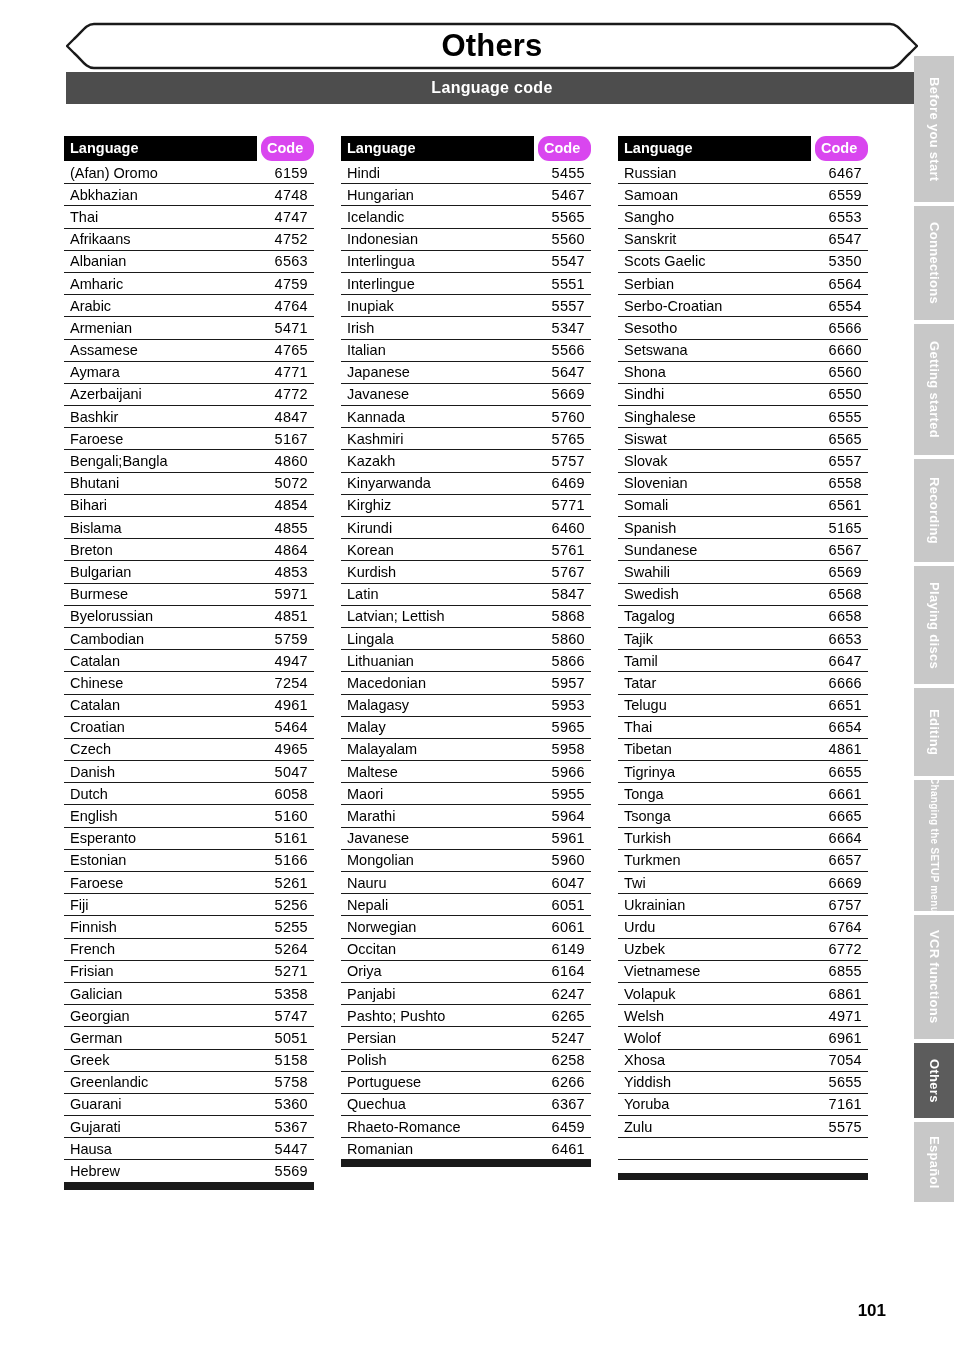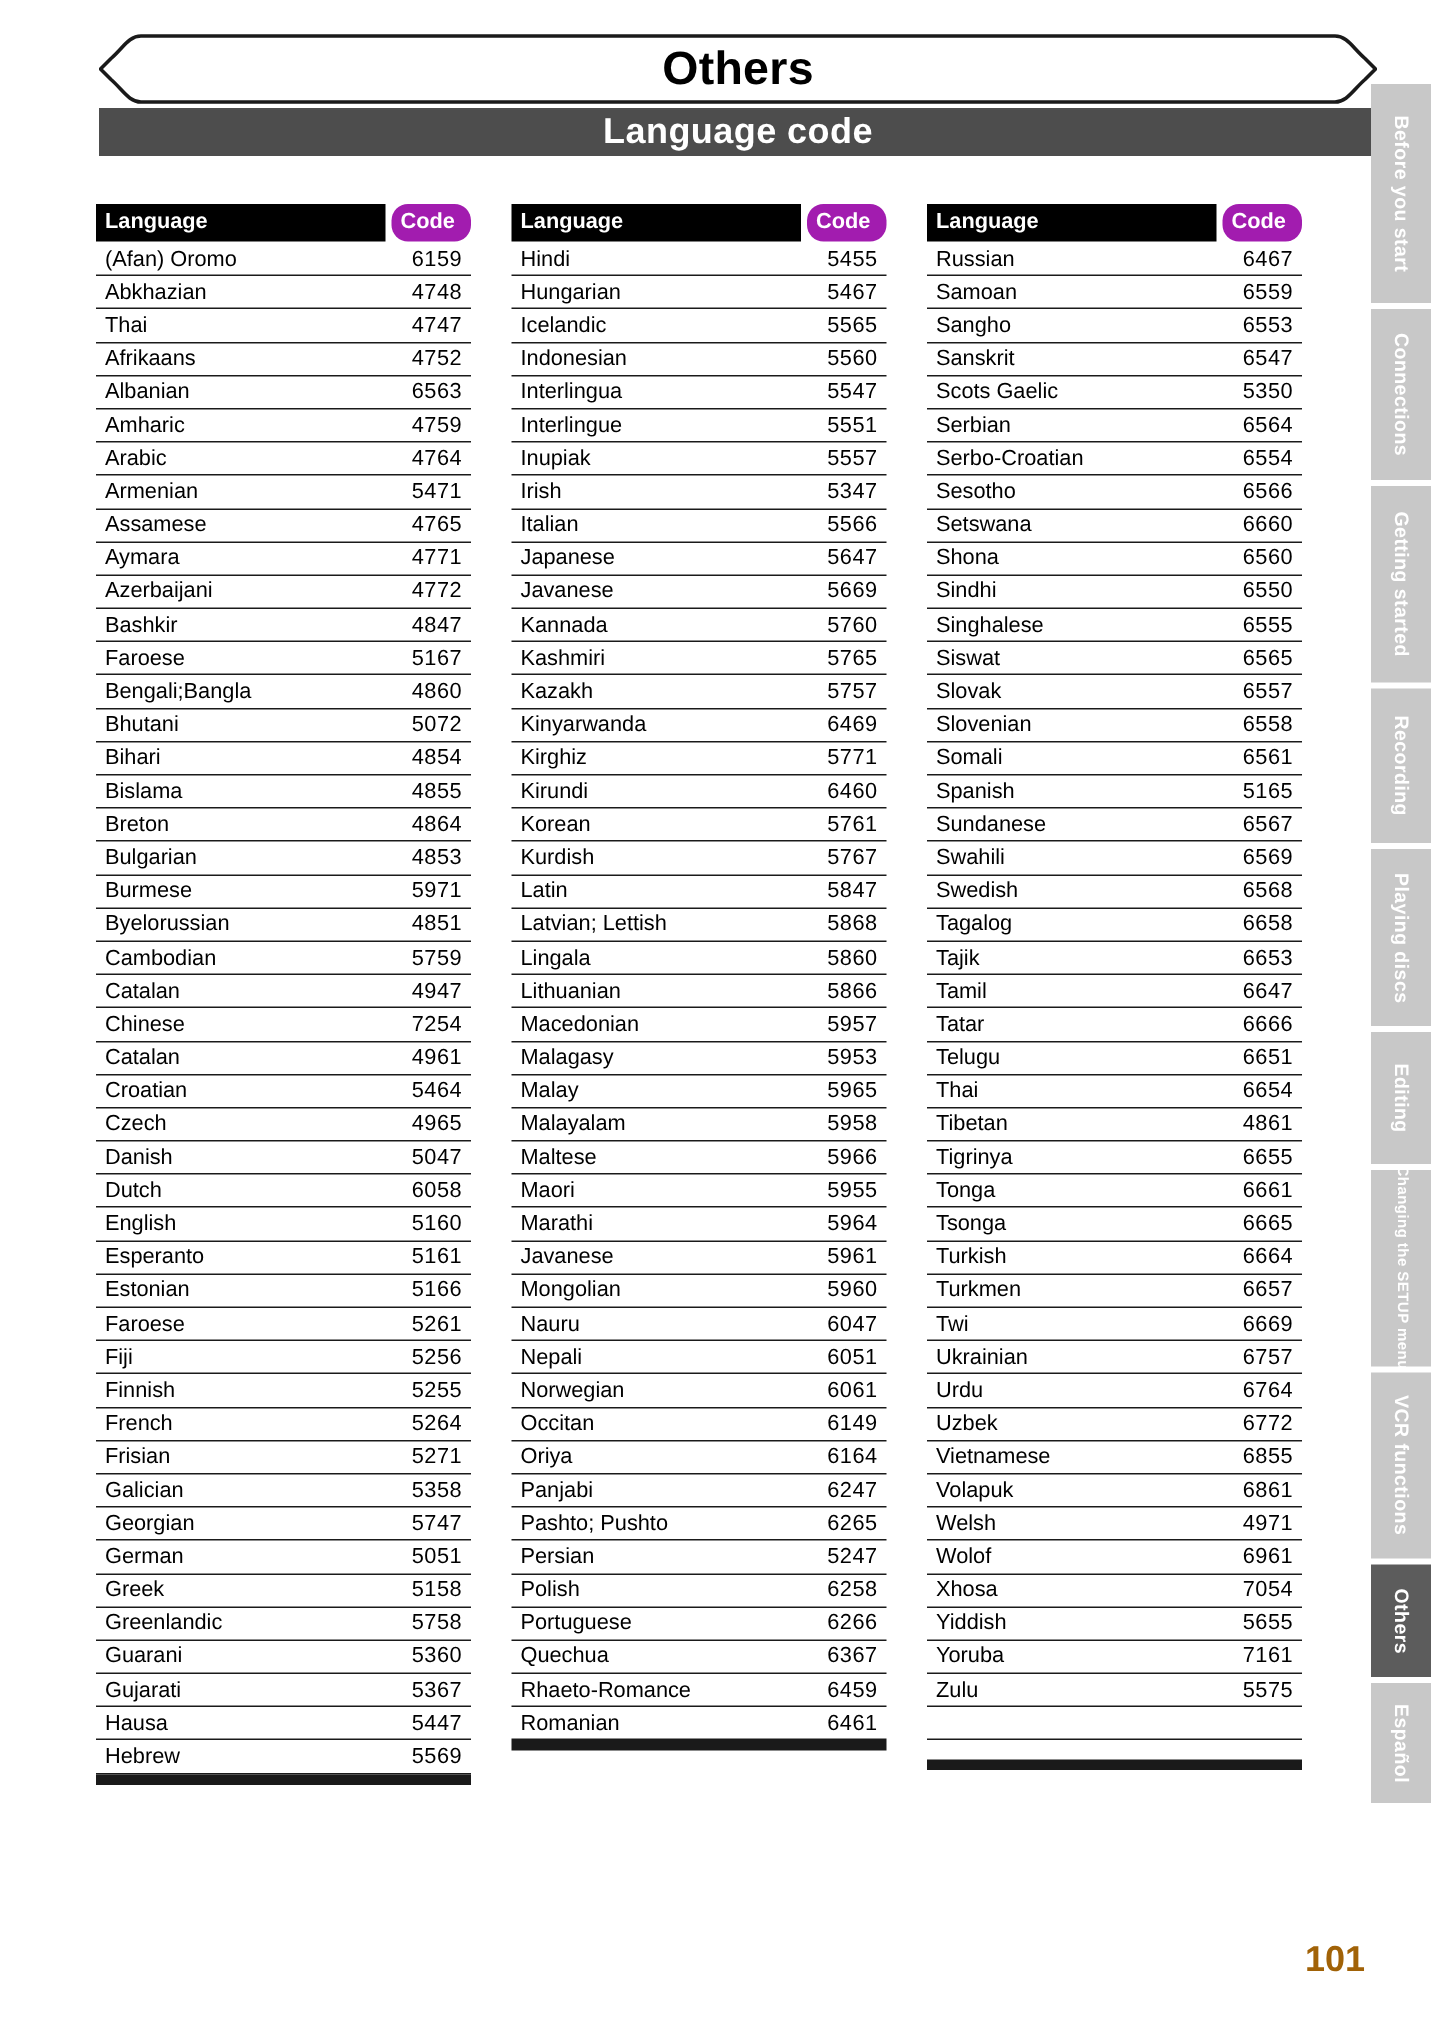--- a/index.html
+++ b/index.html
@@ -31,21 +31,21 @@
   
   .section-bar {
     position: absolute;
     left: 66px; top: 72px;
     width: 852px; height: 32px;
     background: #4d4d4d;
     display: flex; align-items: center; justify-content: center;
   }
   .section-bar span {
     color: #ffffff;
-    font-size: 24px;
+    font-size: 16px;
     font-weight: bold;
     letter-spacing: 0.3px;
   }
 
   
   .columns {
     position: absolute;
     left: 64px; top: 136px;
     width: 830px;
     display: flex;
@@ -59,21 +59,21 @@
     background: #000000;
     color: #ffffff;
     font-size: 14.5px;
     font-weight: bold;
     padding: 4px 6px 5px 6px;
     height: 25px;
     line-height: 16px;
   }
   .thead .th-code {
     width: 53px;
-    background: #a21caf;
+    background: #d946ef;
     color: #ffffff;
     font-size: 14.5px;
     font-weight: bold;
     padding: 4px 6px 5px 6px;
     height: 25px;
     line-height: 16px;
     text-align: left;
     border-radius: 11px;
   }
 
@@ -128,24 +128,24 @@
     text-orientation: mixed;
     white-space: nowrap;
     line-height: 40px;
   }
   .tab.active { background: #5c5c5c; color: #ffffff; }
   .tab.small span { font-size: 10px; }
 
   
   .page-number {
     position: absolute;
-    right: 44px; bottom: 27px;
-    font-size: 24px;
+    right: 68px; bottom: 27px;
+    font-size: 17px;
     font-weight: bold;
-    color: #a16207;
+    color: #000000;
   }
 </style>
 </head>
 <body>
 
 <div class="page">
 
   <div class="banner-wrap">
     <svg class="banner-svg" width="852" height="48" viewBox="0 0 852 48">
       <path d="M 28 2 L 824 2 C 832 2 836 10 844 17 C 848 21 850 23 851 24 C 850 25 848 27 844 31 C 836 38 832 46 824 46 L 28 46 C 20 46 16 38 8 31 C 4 27 2 25 1 24 C 2 23 4 21 8 17 C 16 10 20 2 28 2 Z" fill="#ffffff" stroke="#1a1a1a" stroke-width="2.4" stroke-linejoin="round"></path>

